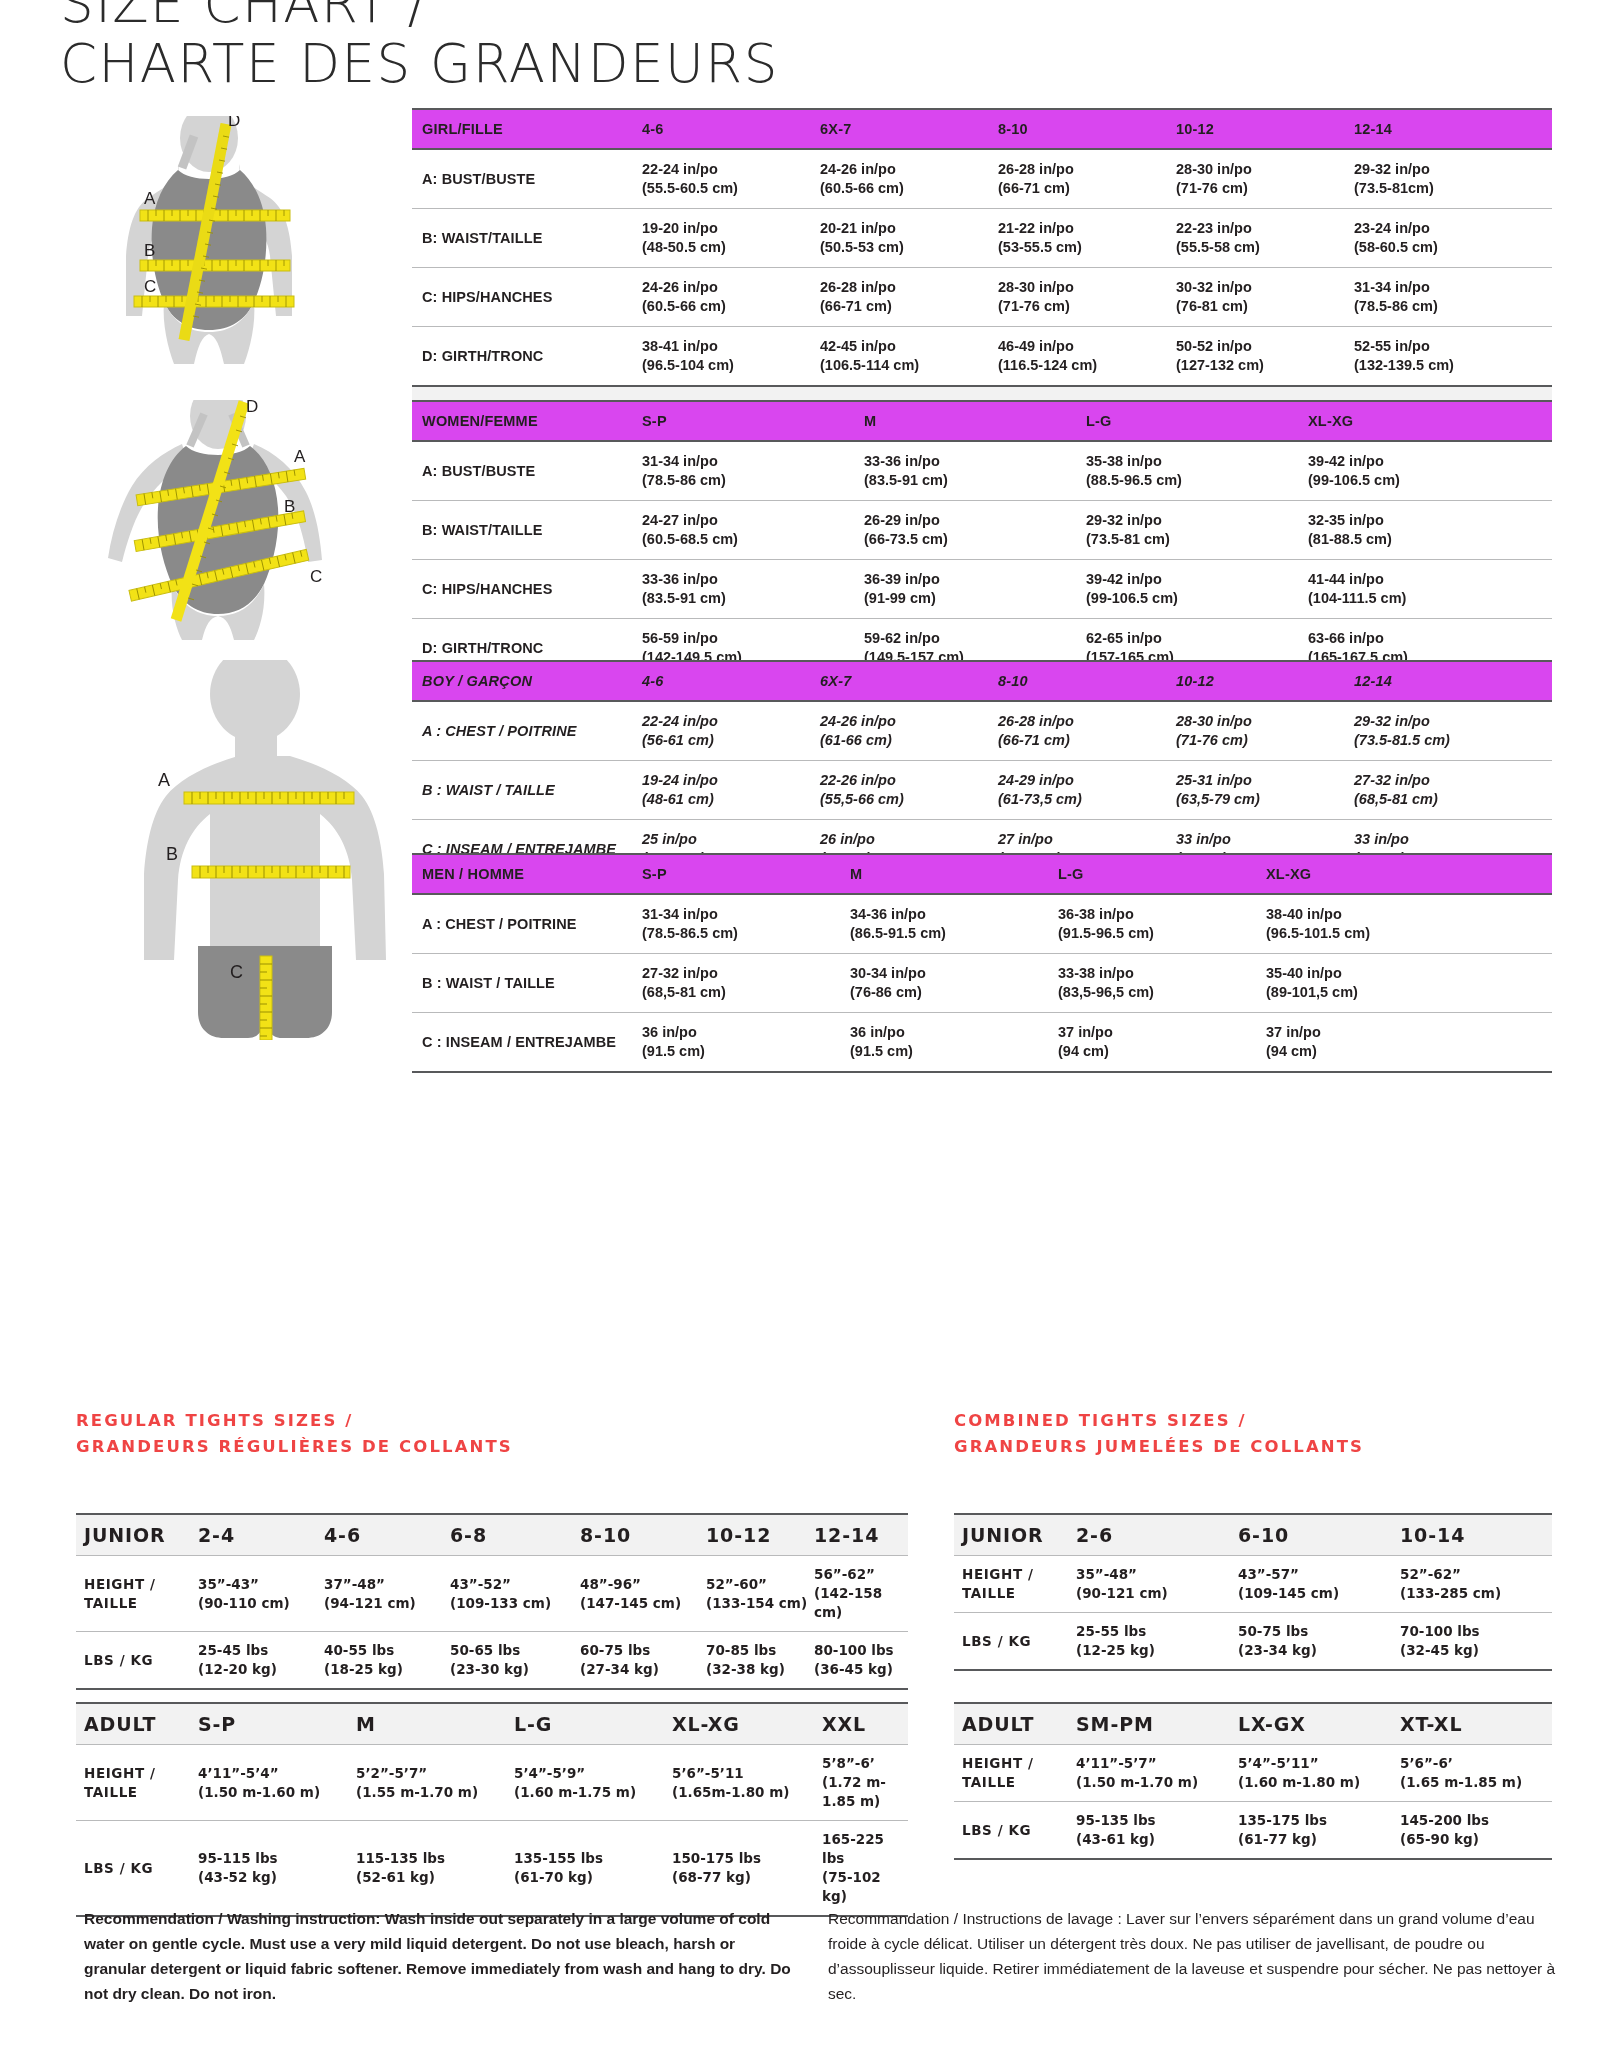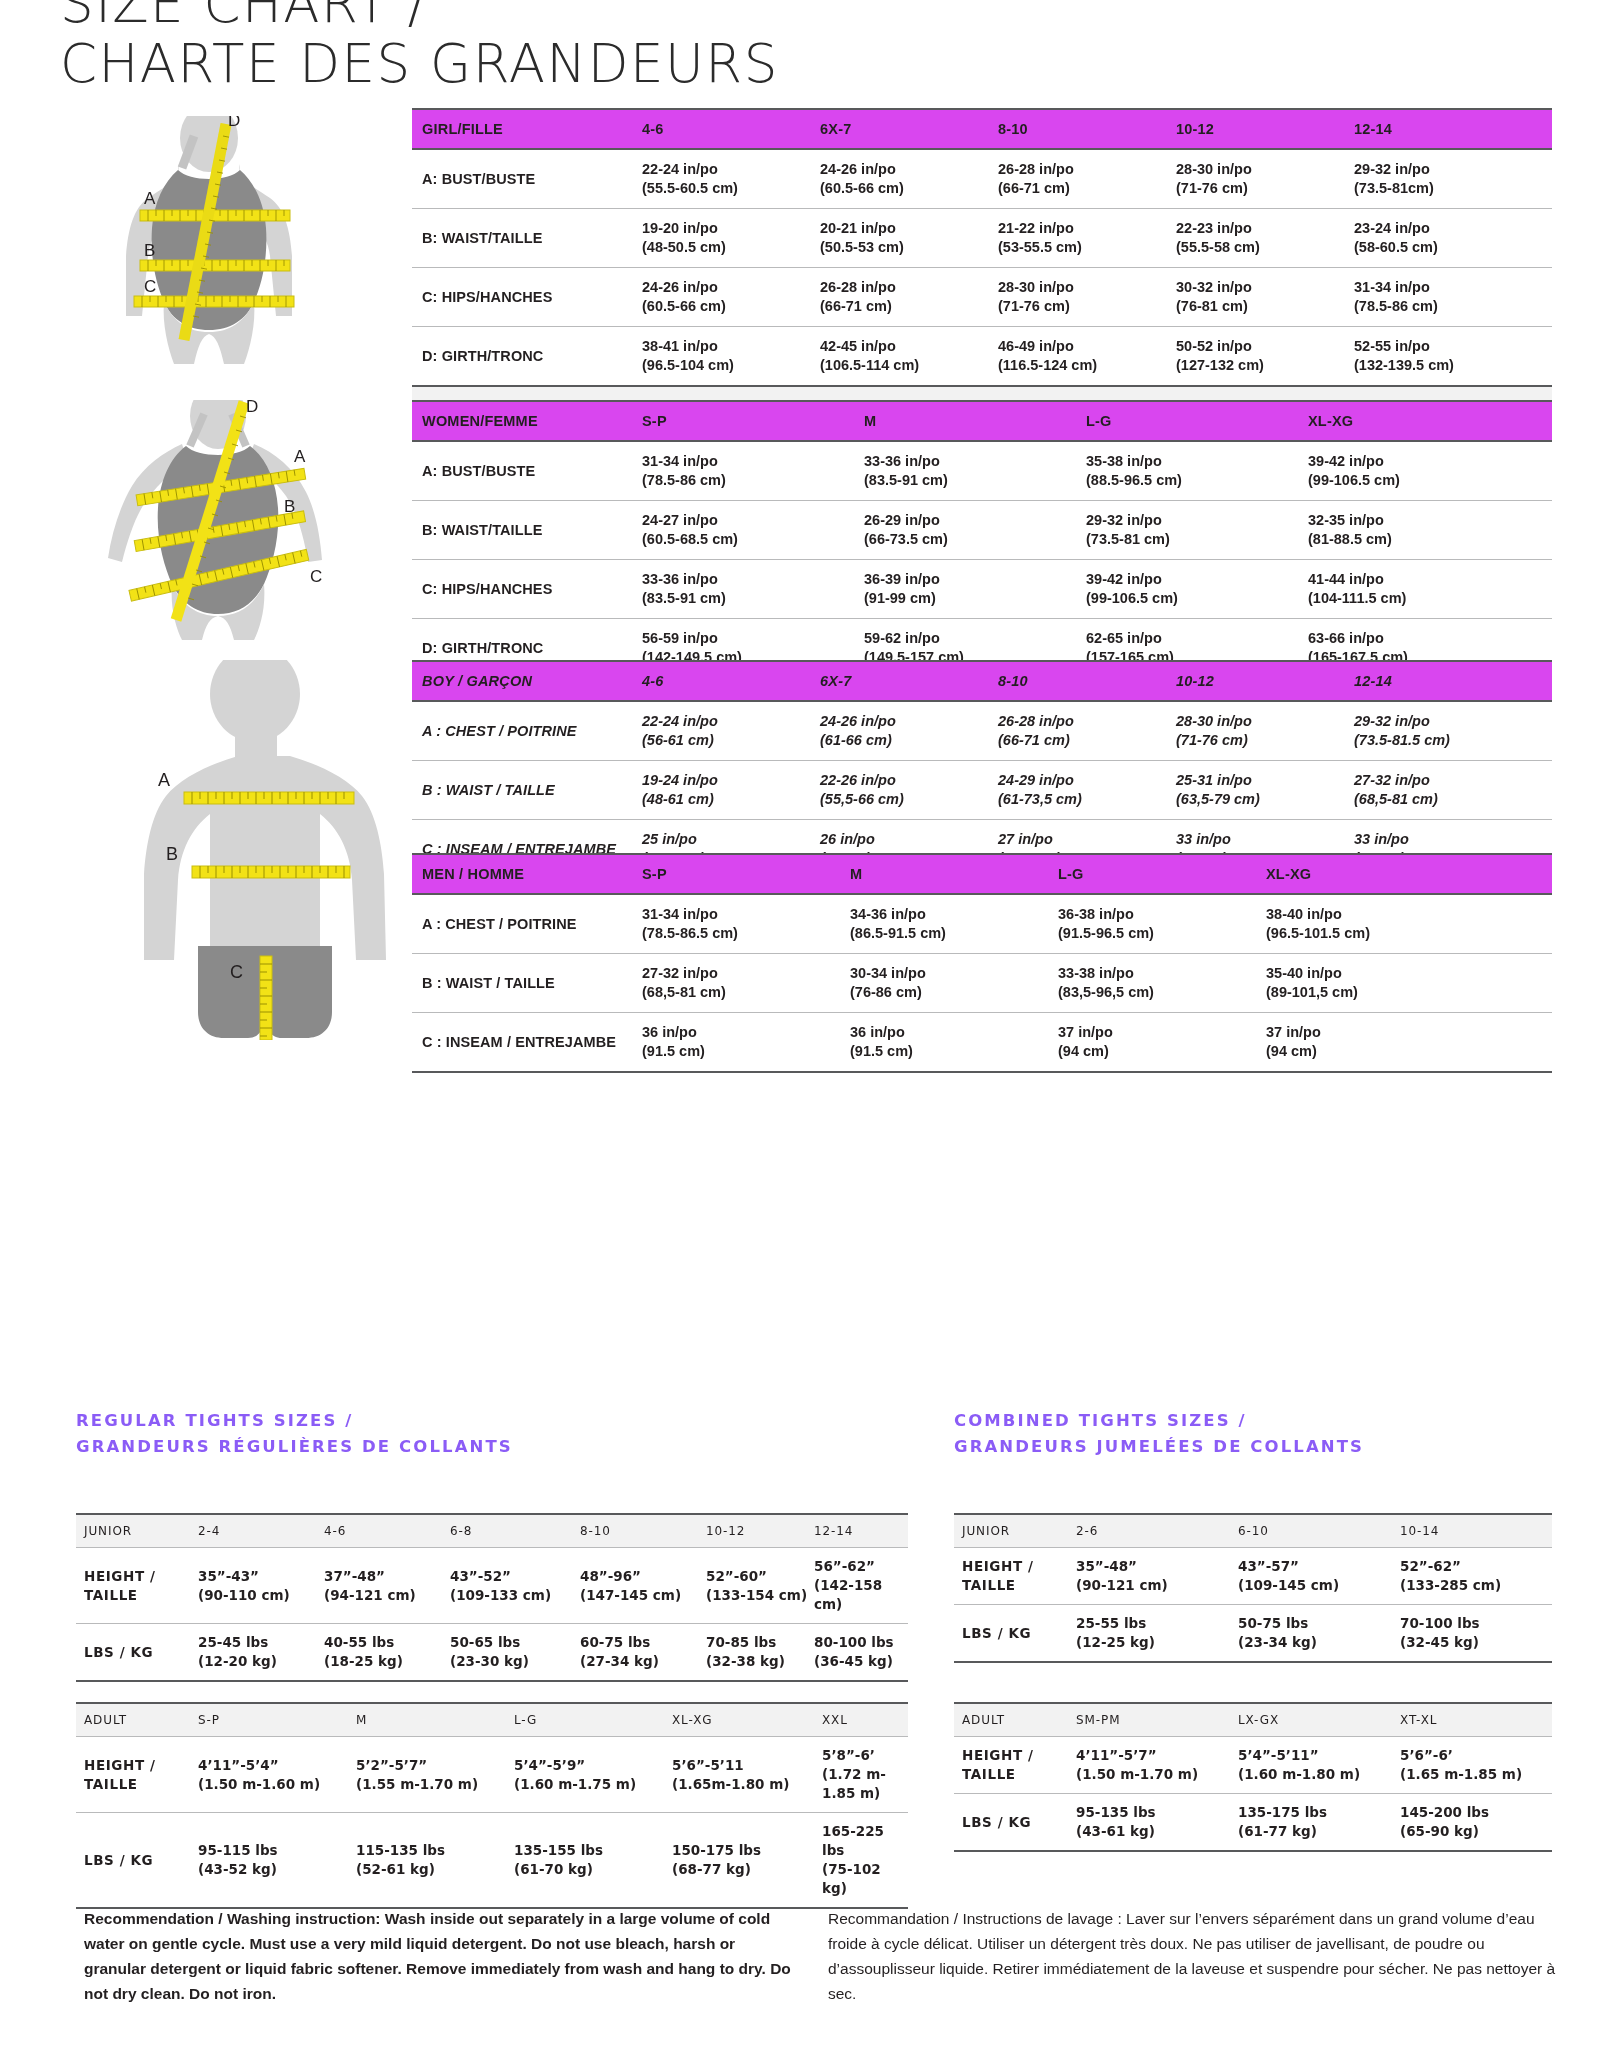--- a/index.html
+++ b/index.html
@@ -72,29 +72,29 @@
   
   .sz td:first-child { padding-left: 10px; }
 
   
   .tights-head {
     font-family: "DejaVu Sans", sans-serif;
     font-size: 16.5px;
     font-weight: 700;
     letter-spacing: 2.1px;
     line-height: 26px;
-    color: #8b5cf6;
+    color: #ef4444;
   }
   table.tg { border-collapse: collapse; width: 100%; }
   table.tg td { text-align: left; vertical-align: middle; }
   .tg .hdr-row { background: #f2f2f2; }
   .tg .hdr-row td {
     font-family: "DejaVu Sans", sans-serif;
-    font-size: 12px;
-    font-weight: 400;
+    font-size: 19px;
+    font-weight: 700;
     letter-spacing: 0.9px;
     padding: 9px 4px 9px 0;
   }
   .tg .body-row td {
     font-family: "DejaVu Sans", sans-serif;
     font-size: 13.5px;
     font-weight: 700;
     padding: 9px 4px 9px 0;
     line-height: 19px;
   }

